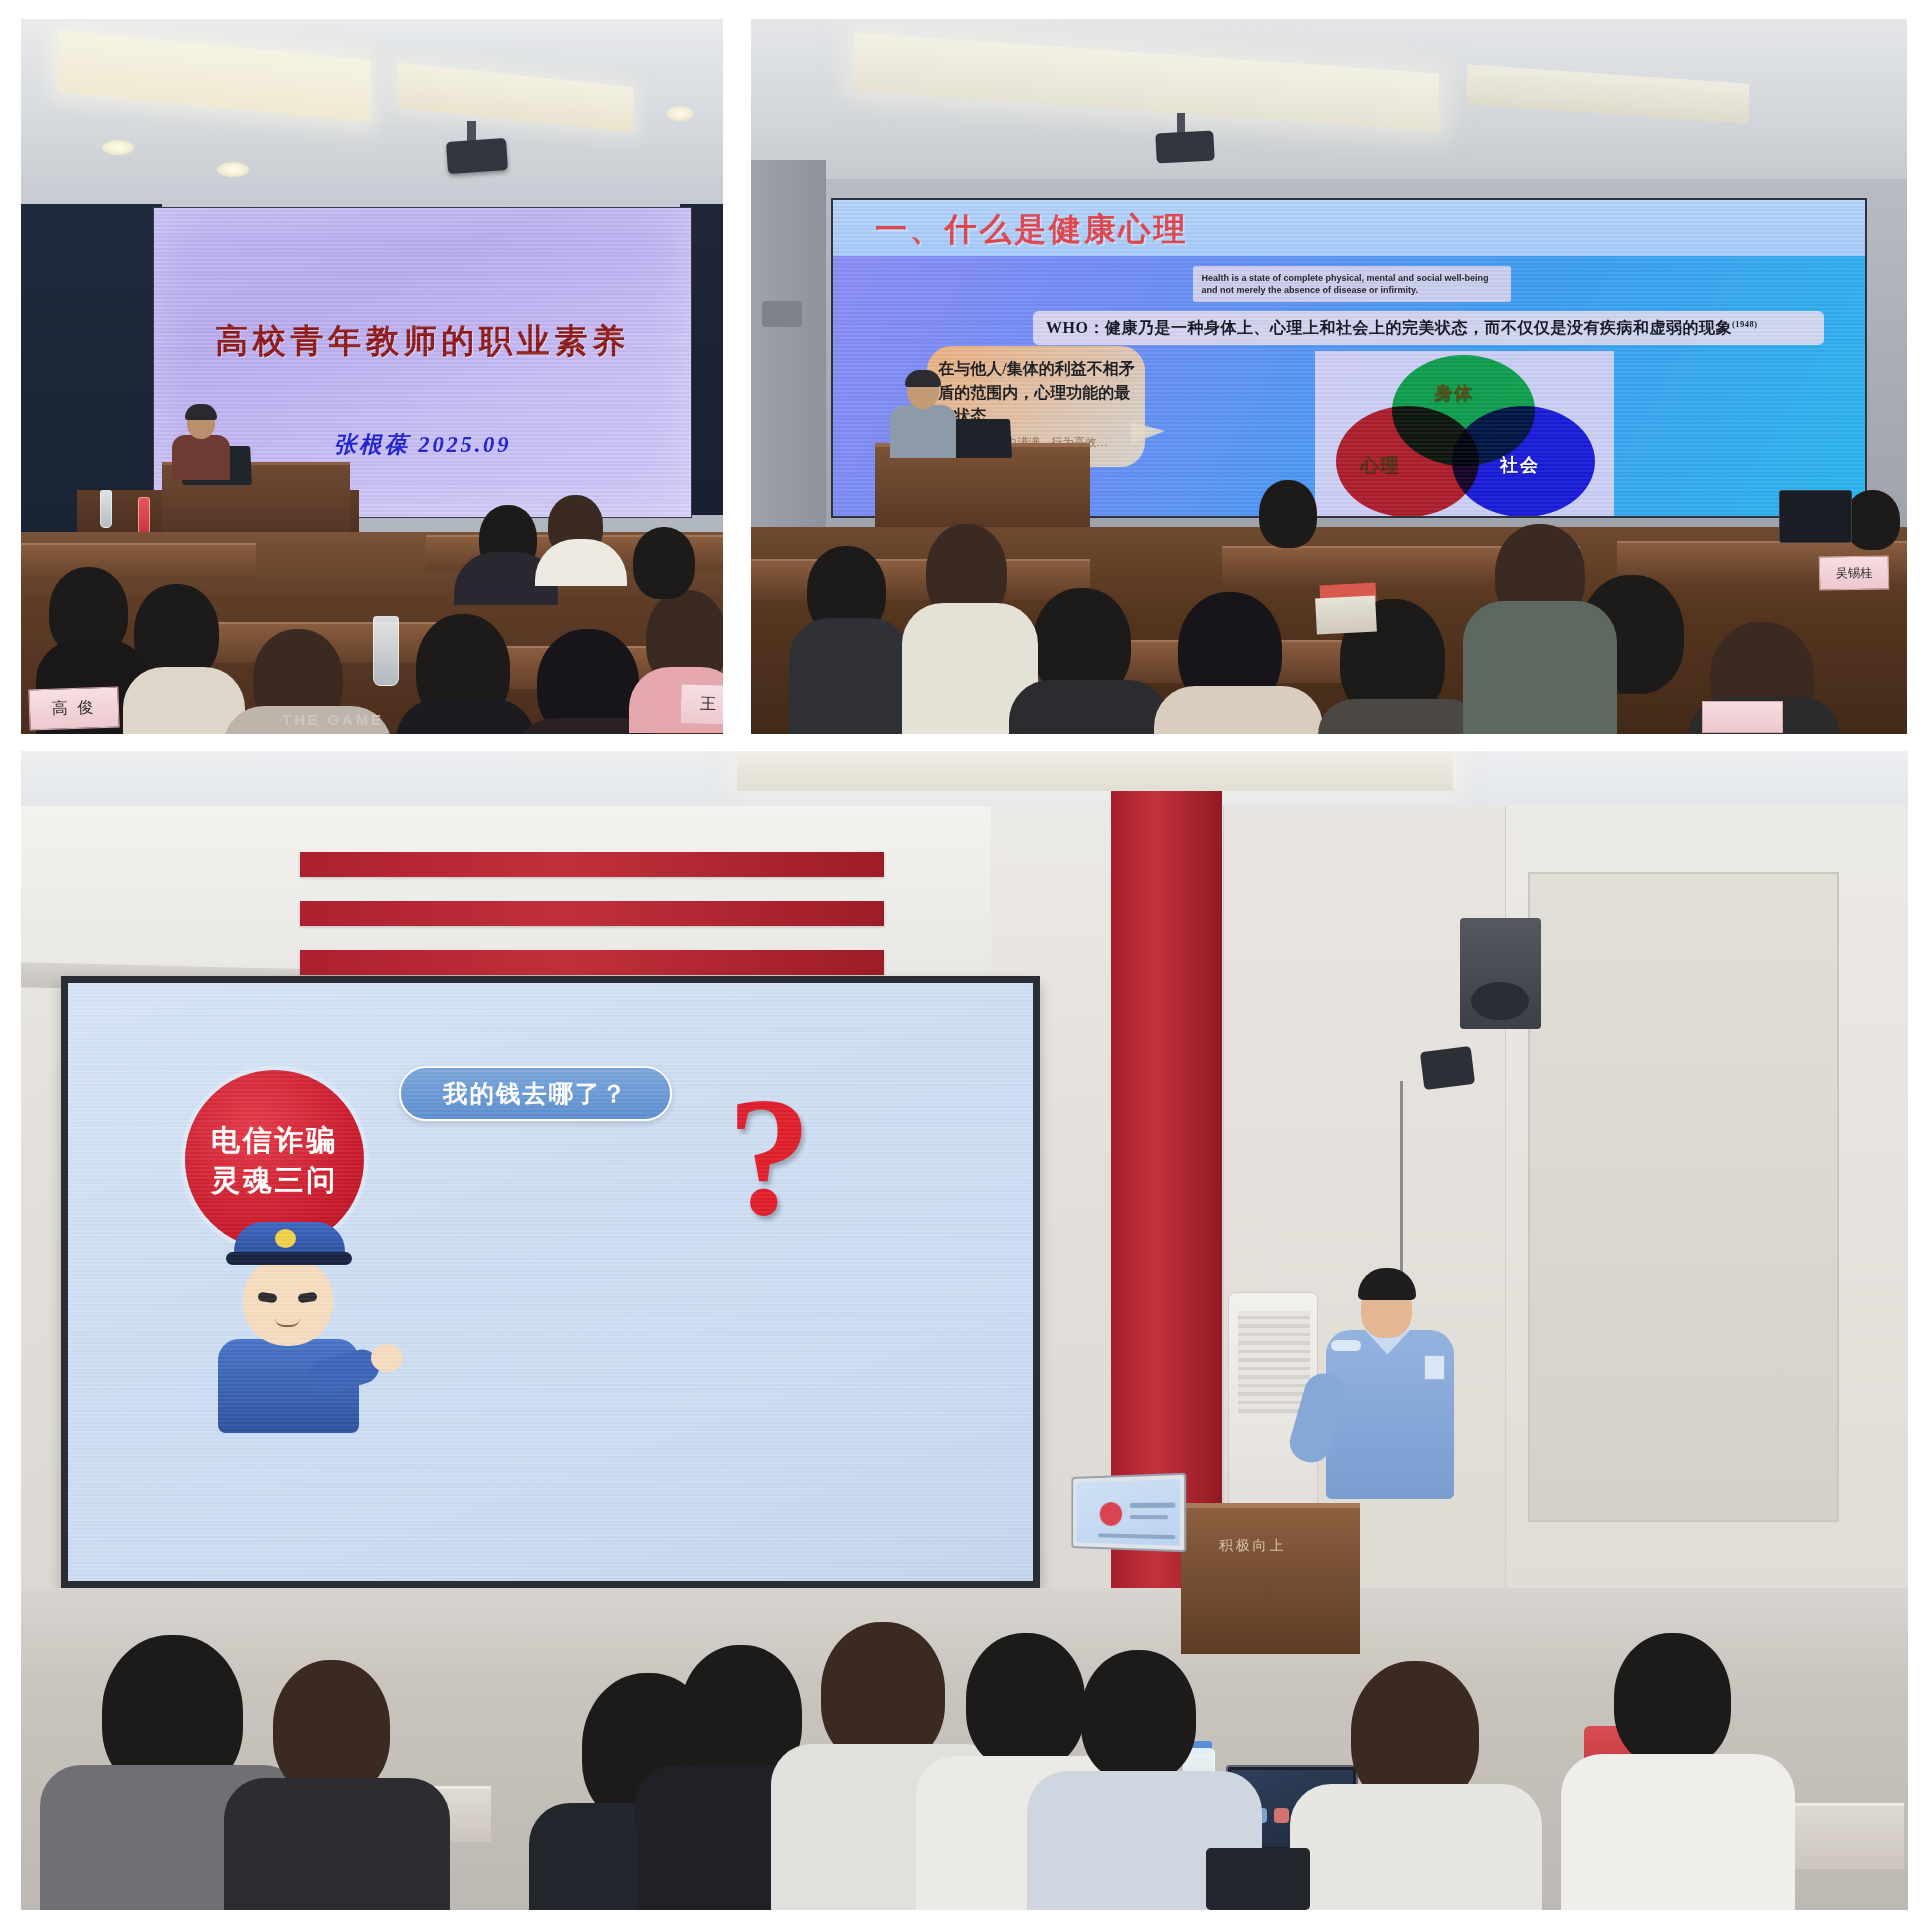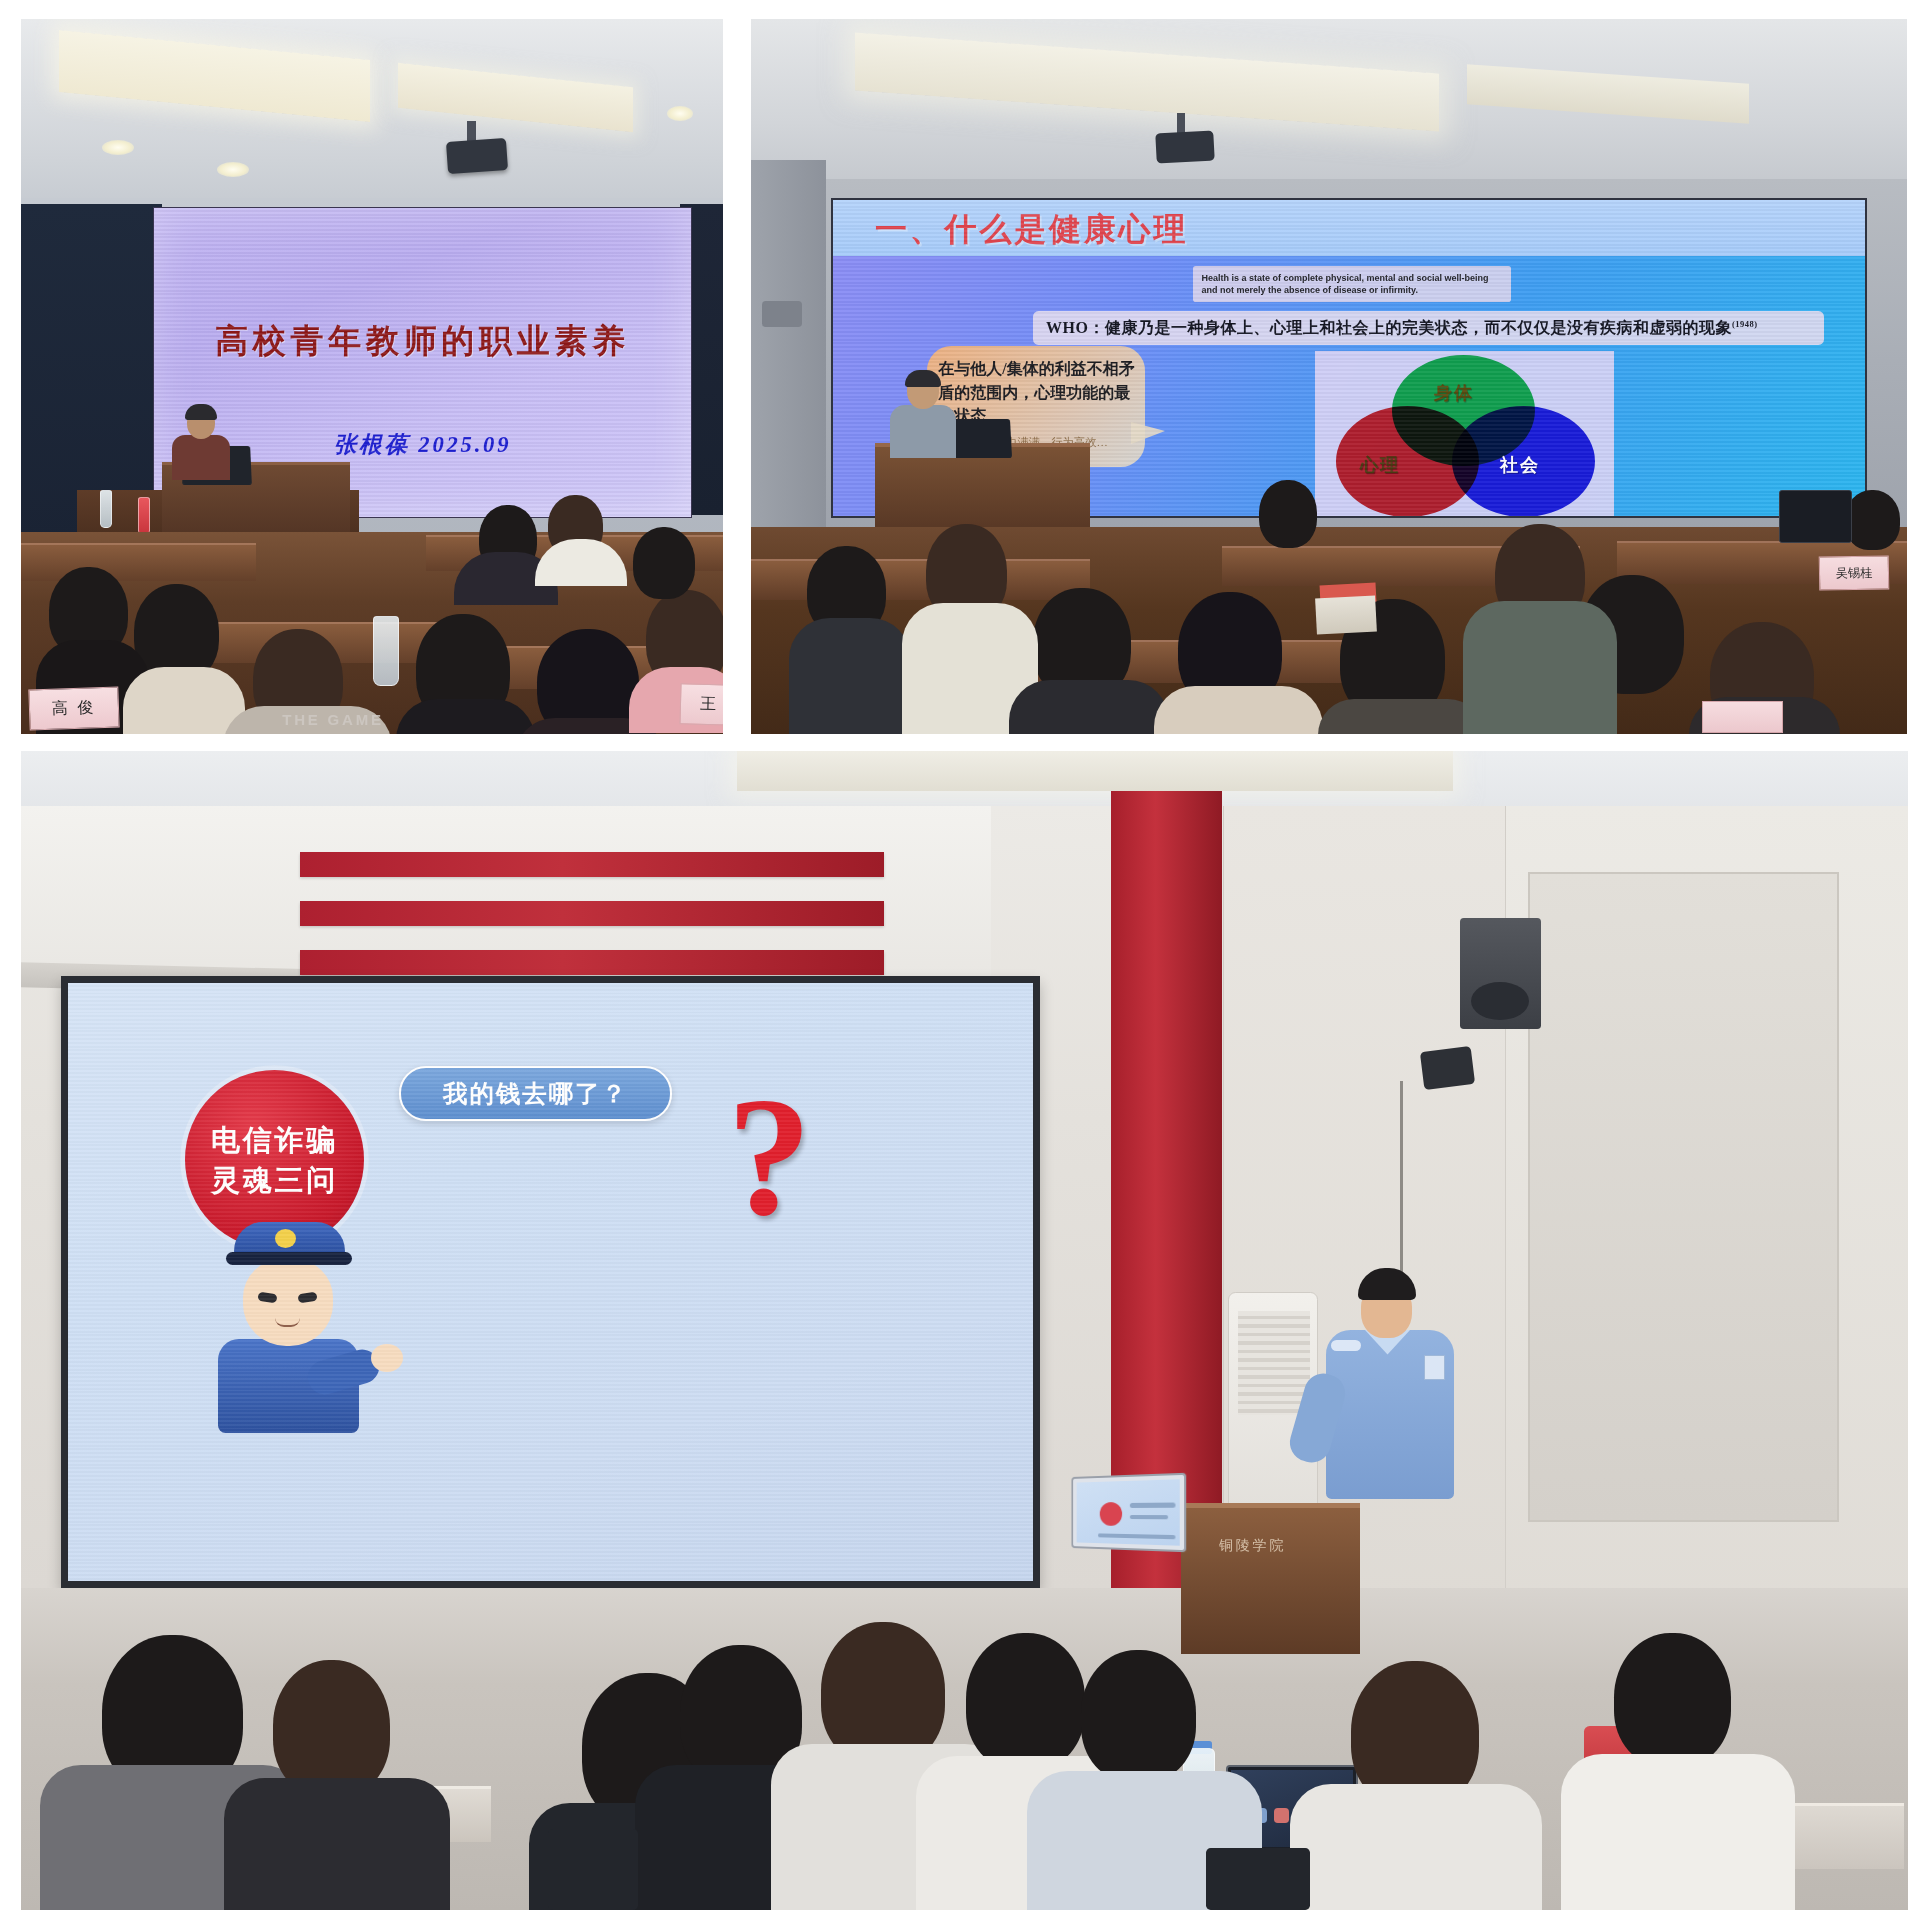--- a/index.html
+++ b/index.html
@@ -798,21 +798,21 @@
     </div>
 
     <div id="p3-stage-strip"></div>
     <div id="p3-stage-strip2"></div>
     <div id="p3-floor"></div>
 
     <div id="p3-ac"></div>
     <div id="p3-ac-vent"></div>
 
     <div id="p3-podium"></div>
-    <div id="p3-podium-logo">铜陵学院</div>
+    <div id="p3-podium-logo">积极向上</div>
 
     <div id="p3-officer">
       <div id="p3-off-body"></div>
       <div id="p3-off-arm"></div>
       <div id="p3-off-collar"></div>
       <div id="p3-off-shoulder"></div>
       <div id="p3-off-badge"></div>
       <div id="p3-off-face"></div>
       <div id="p3-off-hair"></div>
     </div>

